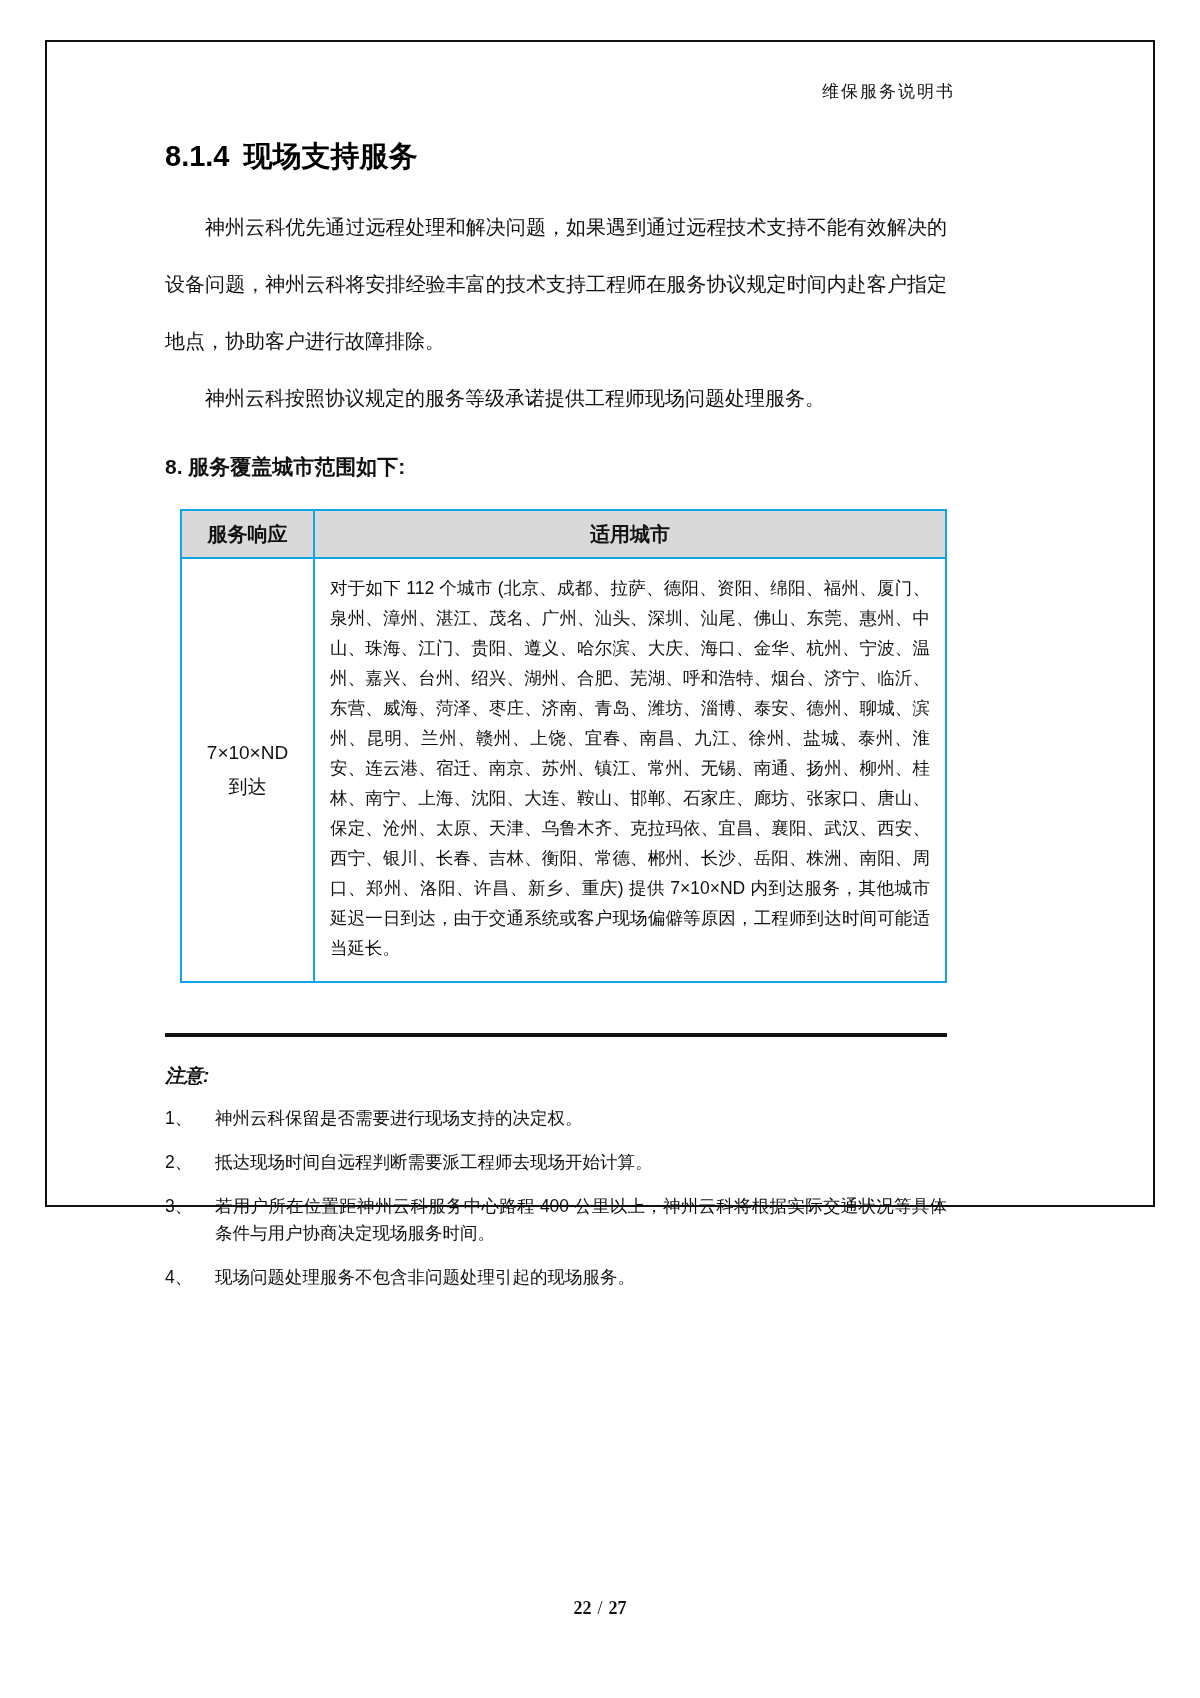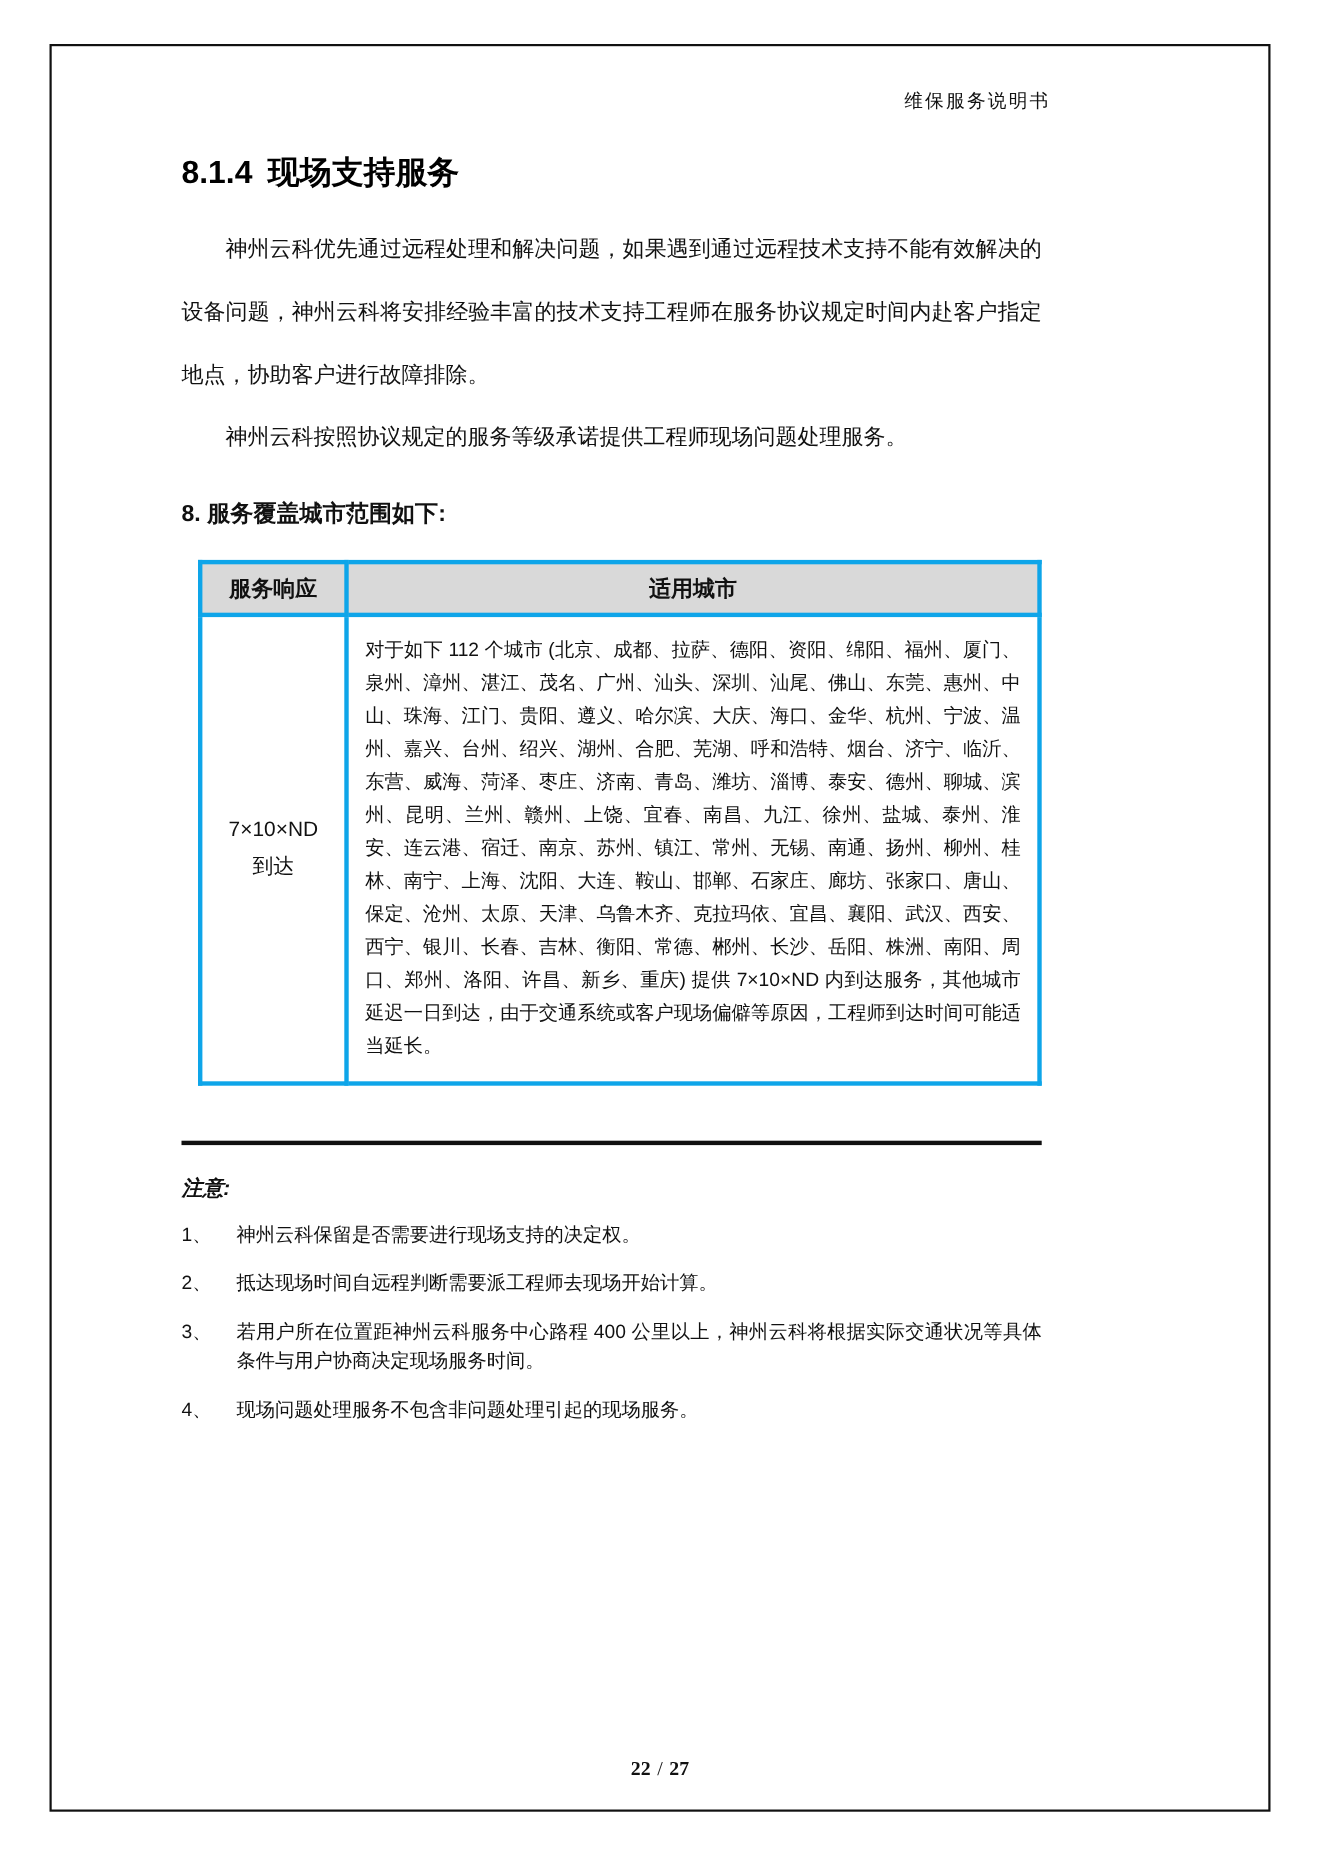--- a/index.html
+++ b/index.html
@@ -2,21 +2,21 @@
 <html><head>
 <meta charset="utf-8">
 <style>
   html,body{margin:0;padding:0;background:#fff;}
   body{
     width:1200px;height:1698px;position:relative;
     font-family:"Liberation Sans",sans-serif;color:#000;
     -webkit-font-smoothing:antialiased;
   }
   .page{
-    position:absolute;left:45px;top:40px;width:1110px;height:1607px;
+    position:absolute;left:45px;top:40px;width:1110px;height:1167px;
     border:2px solid #111;box-sizing:border-box;background:#fff;
   }
   .header-right{
     position:absolute;top:38px;right:198px;
     font-family:"Liberation Serif",serif;font-size:17px;letter-spacing:2px;color:#111;
   }
   .content{position:absolute;left:118px;top:95px;width:782px;}
   .section-heading{
     font-size:29px;font-weight:bold;margin:0 0 22px 0;letter-spacing:0;
     display:flex;align-items:baseline;gap:14px;
@@ -27,21 +27,21 @@
     text-indent:2em;color:#111;
   }
   .list-heading{
     margin:26px 0 0 0;font-size:21px;font-weight:bold;color:#111;
   }
   .svc-table{
     border-collapse:collapse;margin:28px 0 0 15px;width:767px;
     table-layout:fixed;
   }
   .svc-table th,.svc-table td{
-    border:4px solid #0ea5e9;box-sizing:border-box;
+    border:2px solid #0ea5e9;box-sizing:border-box;
   }
   .svc-table th{
     background:#d9d9d9;height:48px;font-size:20px;font-weight:bold;
     text-align:center;vertical-align:middle;color:#111;
   }
   .col-response{width:133px;}
   .svc-table td{vertical-align:middle;}
   .cell-response{
     text-align:center;font-size:19px;line-height:34px;color:#111;margin-top:32px;
   }

